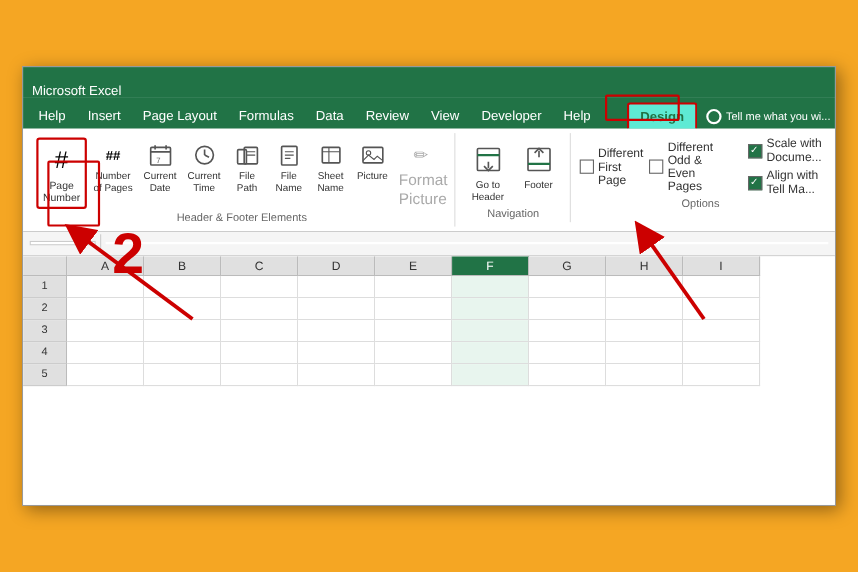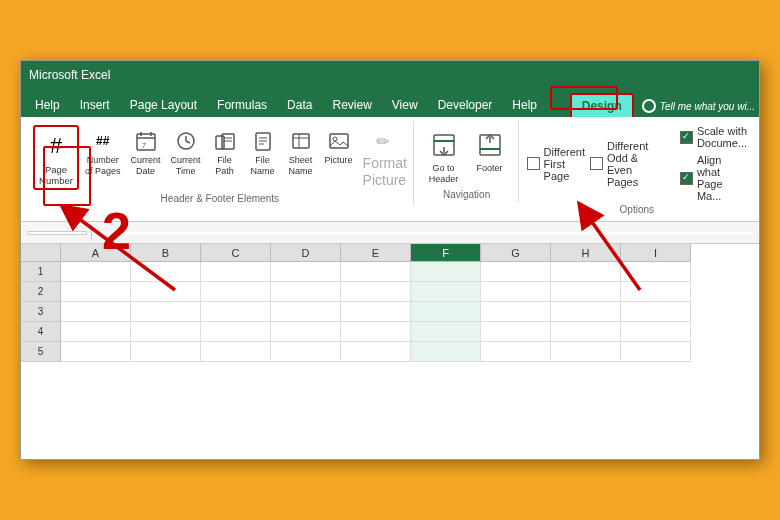--- a/index.html
+++ b/index.html
@@ -20,21 +20,21 @@
       border: 1px solid #999;
       display: flex;
       flex-direction: column;
       box-shadow: 4px 4px 15px rgba(0,0,0,0.4);
     }
     
     .title-bar {
       background: #217346;
       height: 28px;
       display: flex;
-      align-items: center;
+      align-items: flex-end;
       padding: 0 8px;
     }
     
     .ribbon-tabs {
       background: #217346;
       height: 28px;
       display: flex;
       align-items: flex-end;
       padding: 0 4px;
     }
@@ -299,21 +299,21 @@
       <div class="ribbon-tab">Formulas</div>
       <div class="ribbon-tab">Data</div>
       <div class="ribbon-tab">Review</div>
       <div class="ribbon-tab">View</div>
       <div class="ribbon-tab">Developer</div>
       <div class="ribbon-tab">Help</div>
       <div class="tab-spacer"></div>
       <div class="ribbon-tab design-active" style="margin-right:8px;">Design</div>
       <div class="search-area">
         <div class="search-icon-circle"></div>
-        <span style="font-size:10px;color:white;font-style:italic;">Tell me what you wi...</span>
+        <span style="font-size:10px;color:white;">Tell me what you wi...</span>
       </div>
     </div>
 
     <div class="ribbon-content">
 
       <div class="ribbon-group">
         <div class="ribbon-group-items">
 
           <div class="ribbon-btn large highlighted-btn">
             <div class="btn-icon">#</div>
@@ -436,21 +436,21 @@
               <span style="font-size:11px;">Different Odd &amp; Even Pages</span>
             </div>
           </div>
           <div style="display:flex;flex-direction:column;gap:5px;">
             <div class="checkbox-row">
               <div class="checkbox-box checked"></div>
               <span style="font-size:11px;">Scale with Docume...</span>
             </div>
             <div class="checkbox-row">
               <div class="checkbox-box checked"></div>
-              <span style="font-size:11px;">Align what Page Ma...</span>
+              <span style="font-size:11px;">Align with Tell Ma...</span>
             </div>
           </div>
         </div>
         <div class="ribbon-group-label">Options</div>
       </div>
     </div>
 
     <div class="formula-bar">
       <div class="name-box"></div>
       <div class="formula-bar-sep"></div>

